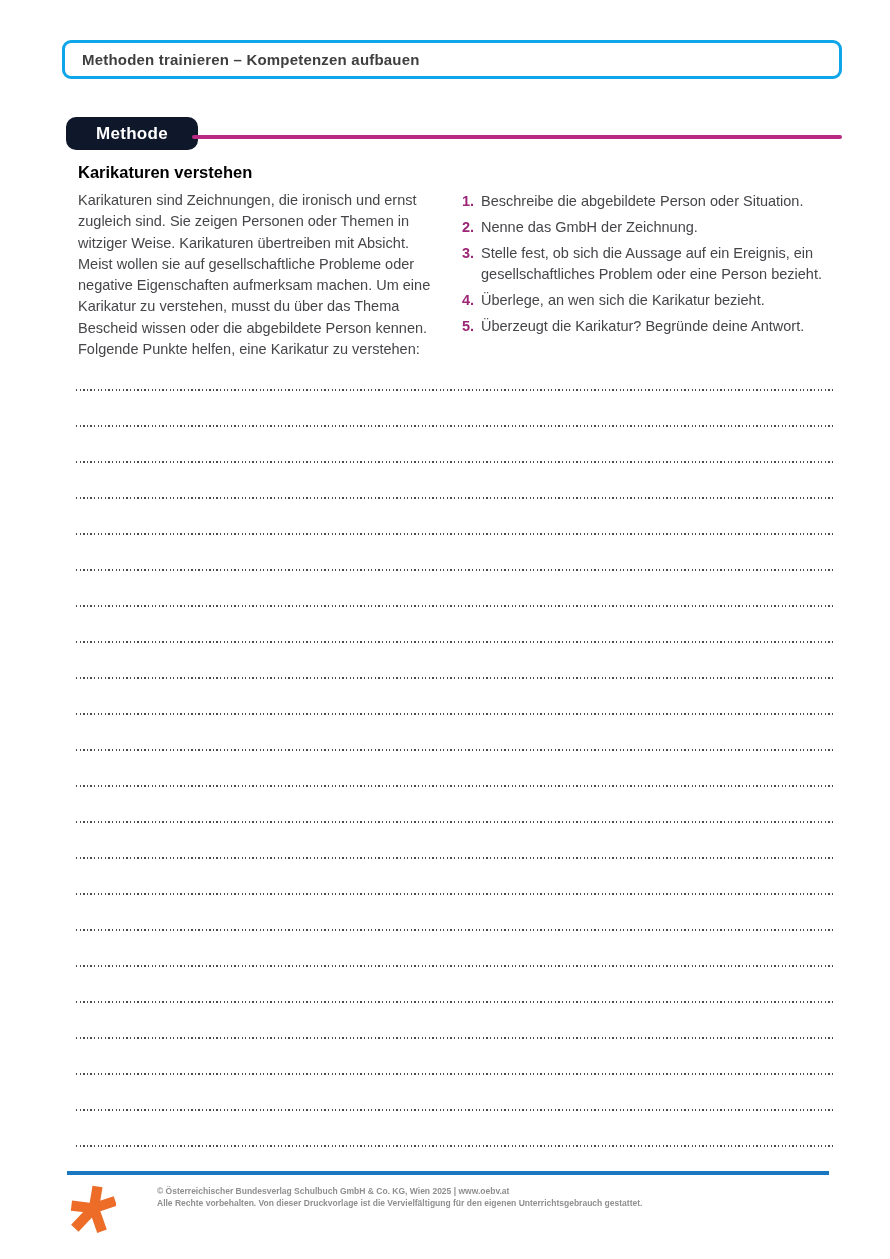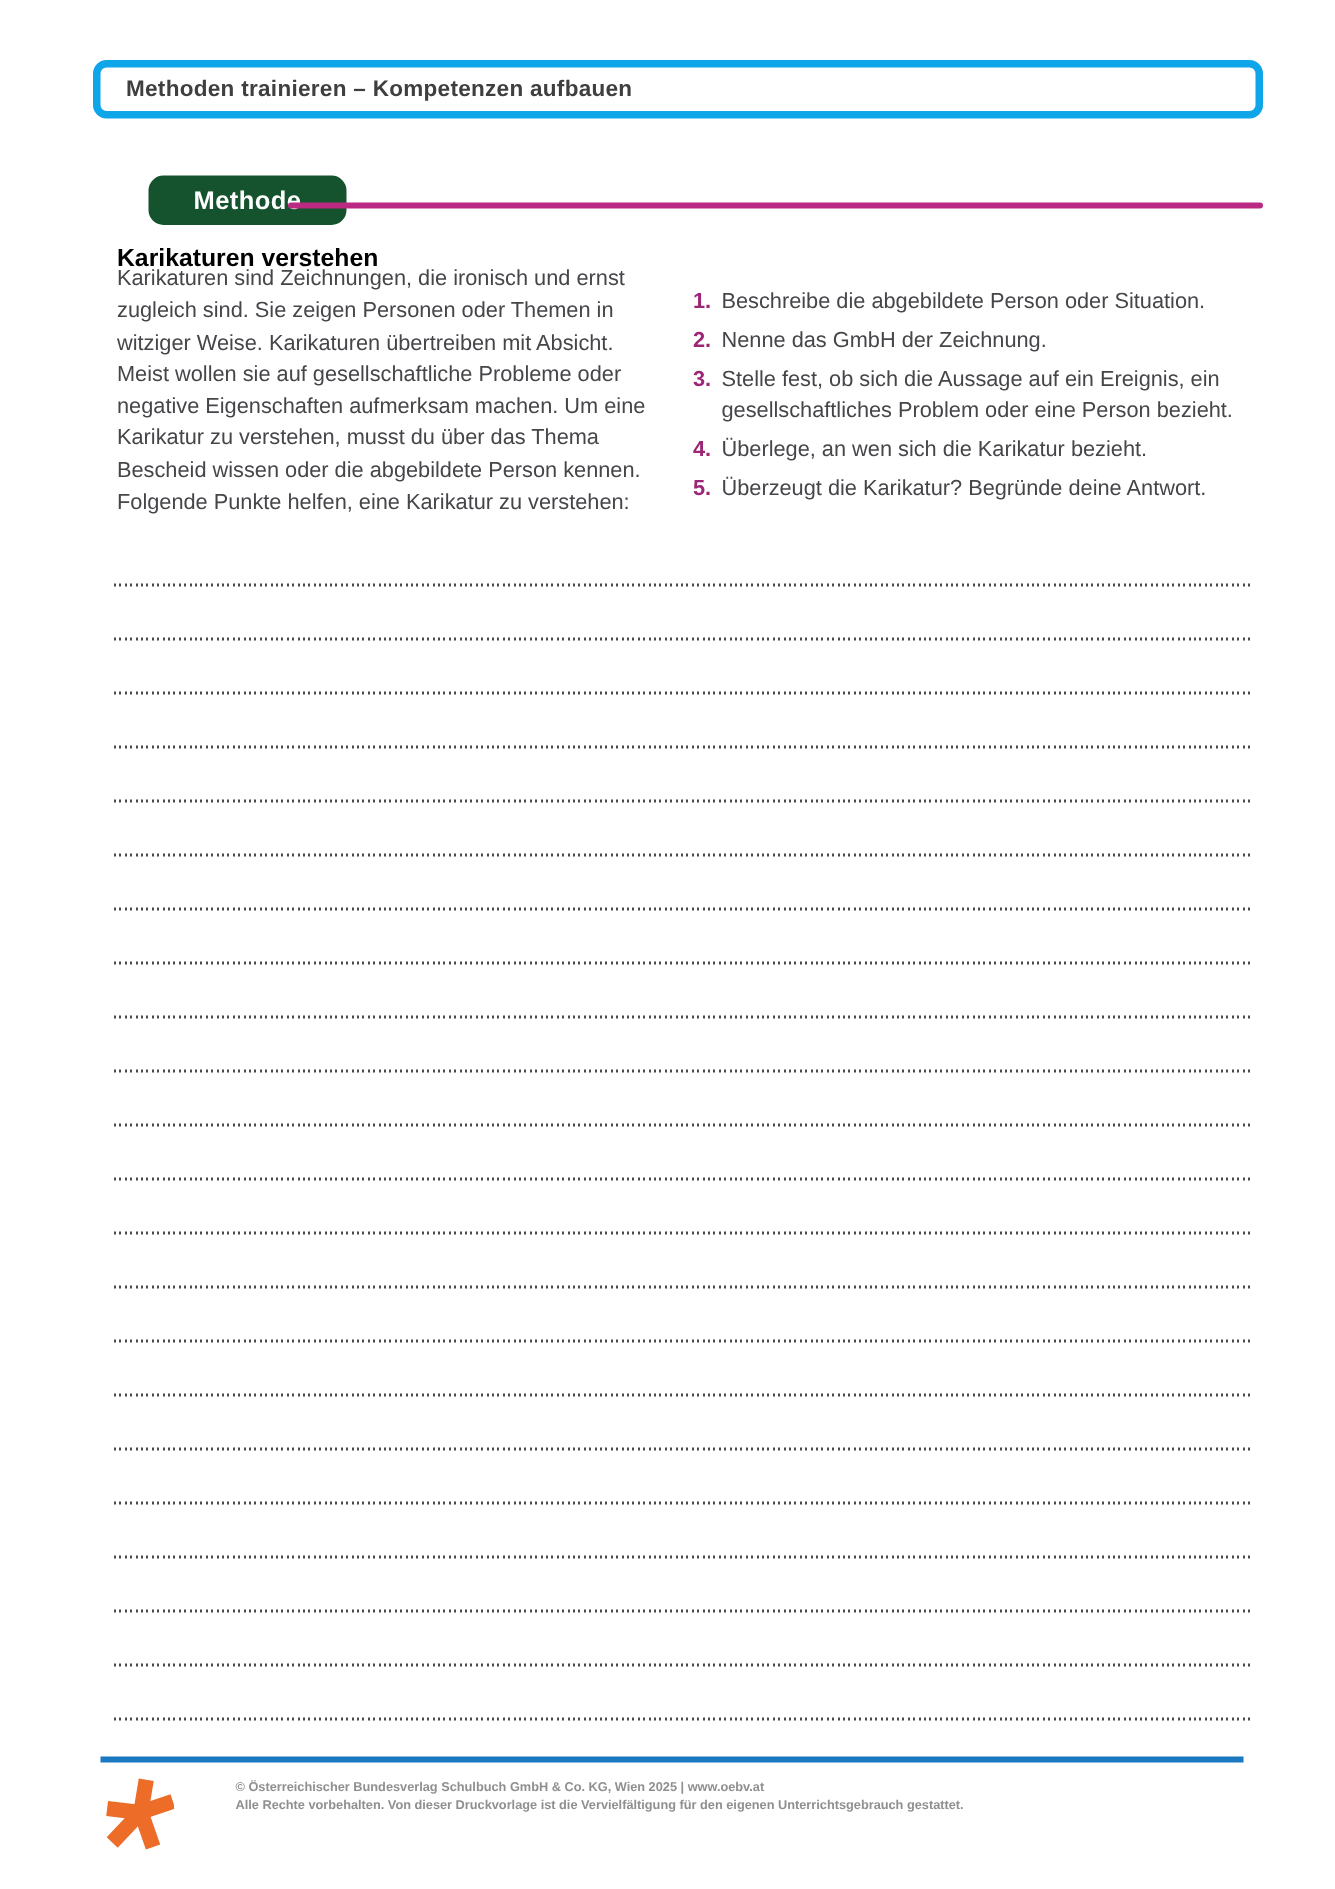--- a/index.html
+++ b/index.html
@@ -6,44 +6,44 @@
   .page{
     position:relative;
     width:890px;height:1259px;
     background:#ffffff;
     font-family:"Liberation Sans", sans-serif;
     overflow:hidden;
   }
   
   .banner{
     position:absolute;left:62px;top:40px;width:780px;height:39px;
-    border:5px solid #0ea5e9;border-radius:9px;
+    border:3px solid #0ea5e9;border-radius:9px;
     box-sizing:border-box;
     display:flex;align-items:center;padding-left:17px;
   }
   .banner-title{font-size:15px;font-weight:bold;color:#3f3f3f;letter-spacing:.2px;}
   
   .method-badge{
     position:absolute;left:66px;top:117px;width:132px;height:33px;
-    background:#14532d;border-radius:10px;
-    display:flex;align-items:center;justify-content:center;margin-left:33px;
+    background:#0f172a;border-radius:10px;
+    display:flex;align-items:center;justify-content:center;
   }
   .method-badge span{color:#ffffff;font-size:17px;font-weight:bold;letter-spacing:.3px;}
   .method-rule{
     position:absolute;left:192px;top:135px;width:650px;height:3.5px;
     background:#ba2a82;border-radius:2px;
   }
   
   .section-heading{
     position:absolute;left:78px;top:163px;margin:0;
     font-size:16.5px;font-weight:bold;color:#000000;
   }
   
   .intro{
-    position:absolute;left:78px;top:176px;width:368px;margin:0;
+    position:absolute;left:78px;top:190px;width:368px;margin:0;
     font-size:14.5px;line-height:21.3px;color:#46464a;
   }
   .steps{
     position:absolute;left:462px;top:191px;width:380px;margin:0;padding:0;
     list-style:none;
   }
   .step{display:flex;margin-bottom:5px;font-size:14.5px;line-height:21px;color:#46464a;}
   .step-num{flex:0 0 19px;font-weight:bold;color:#9c2576;}
   .step-text{flex:1;}
   

